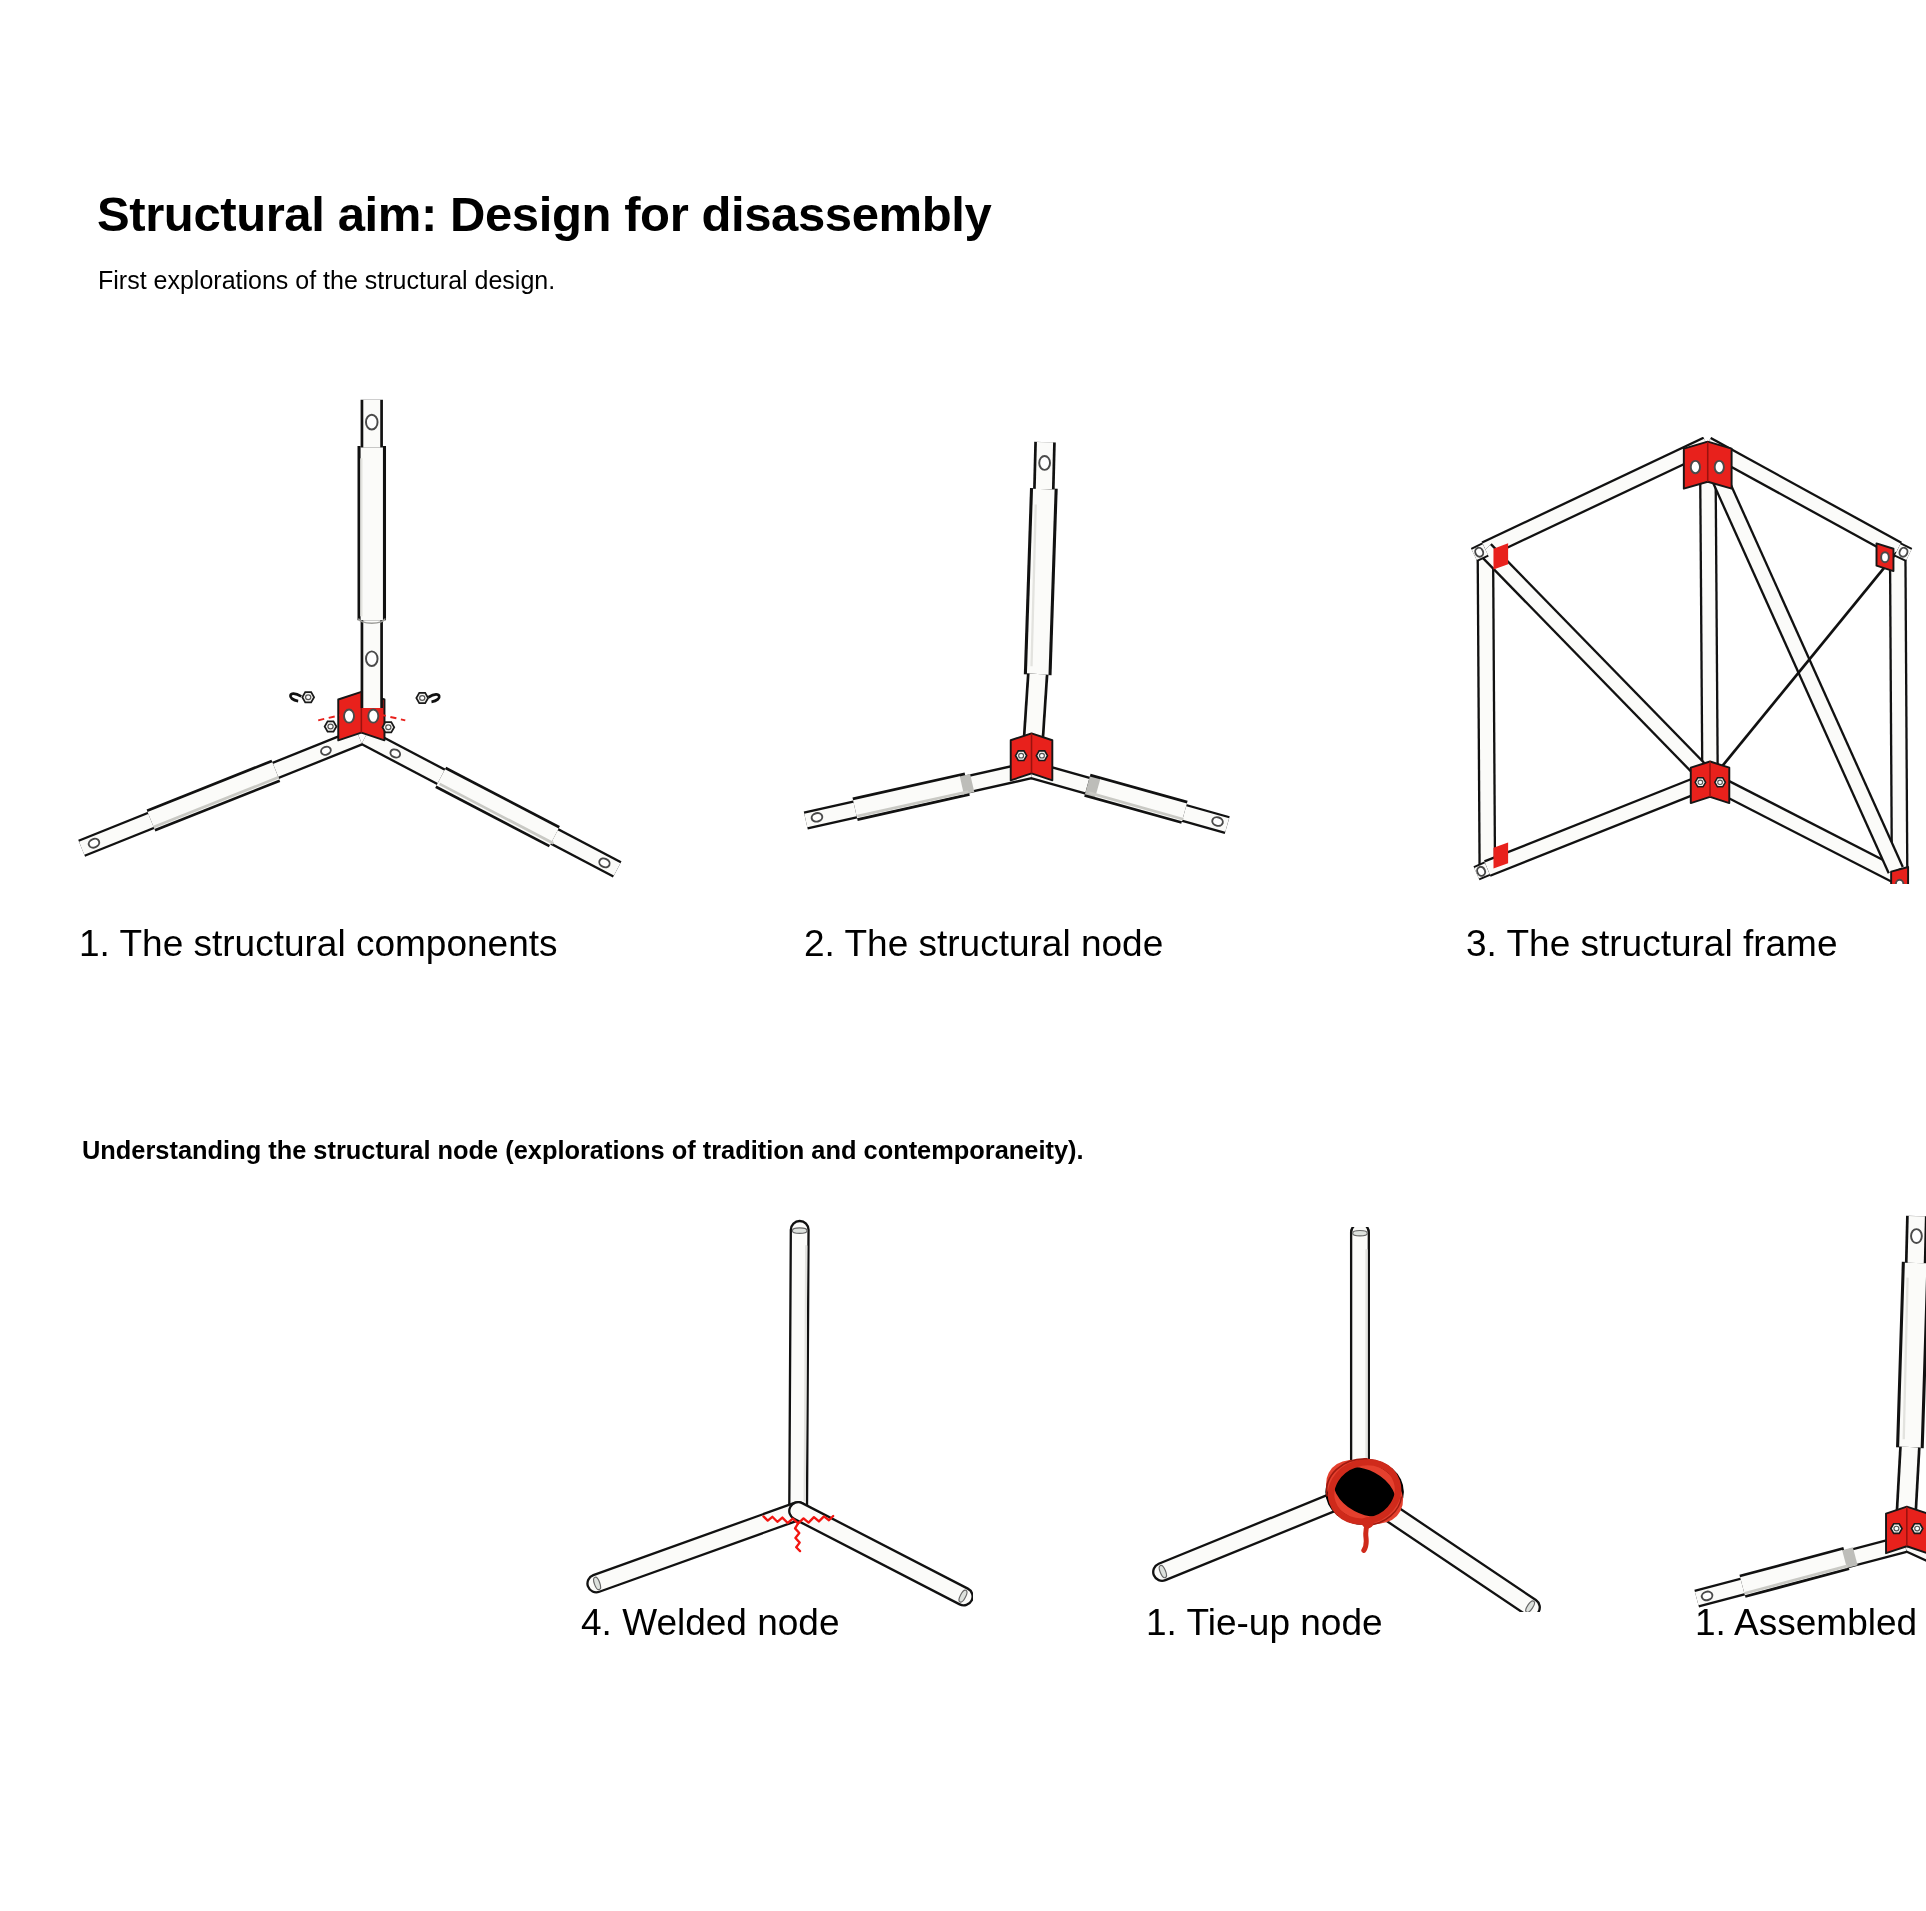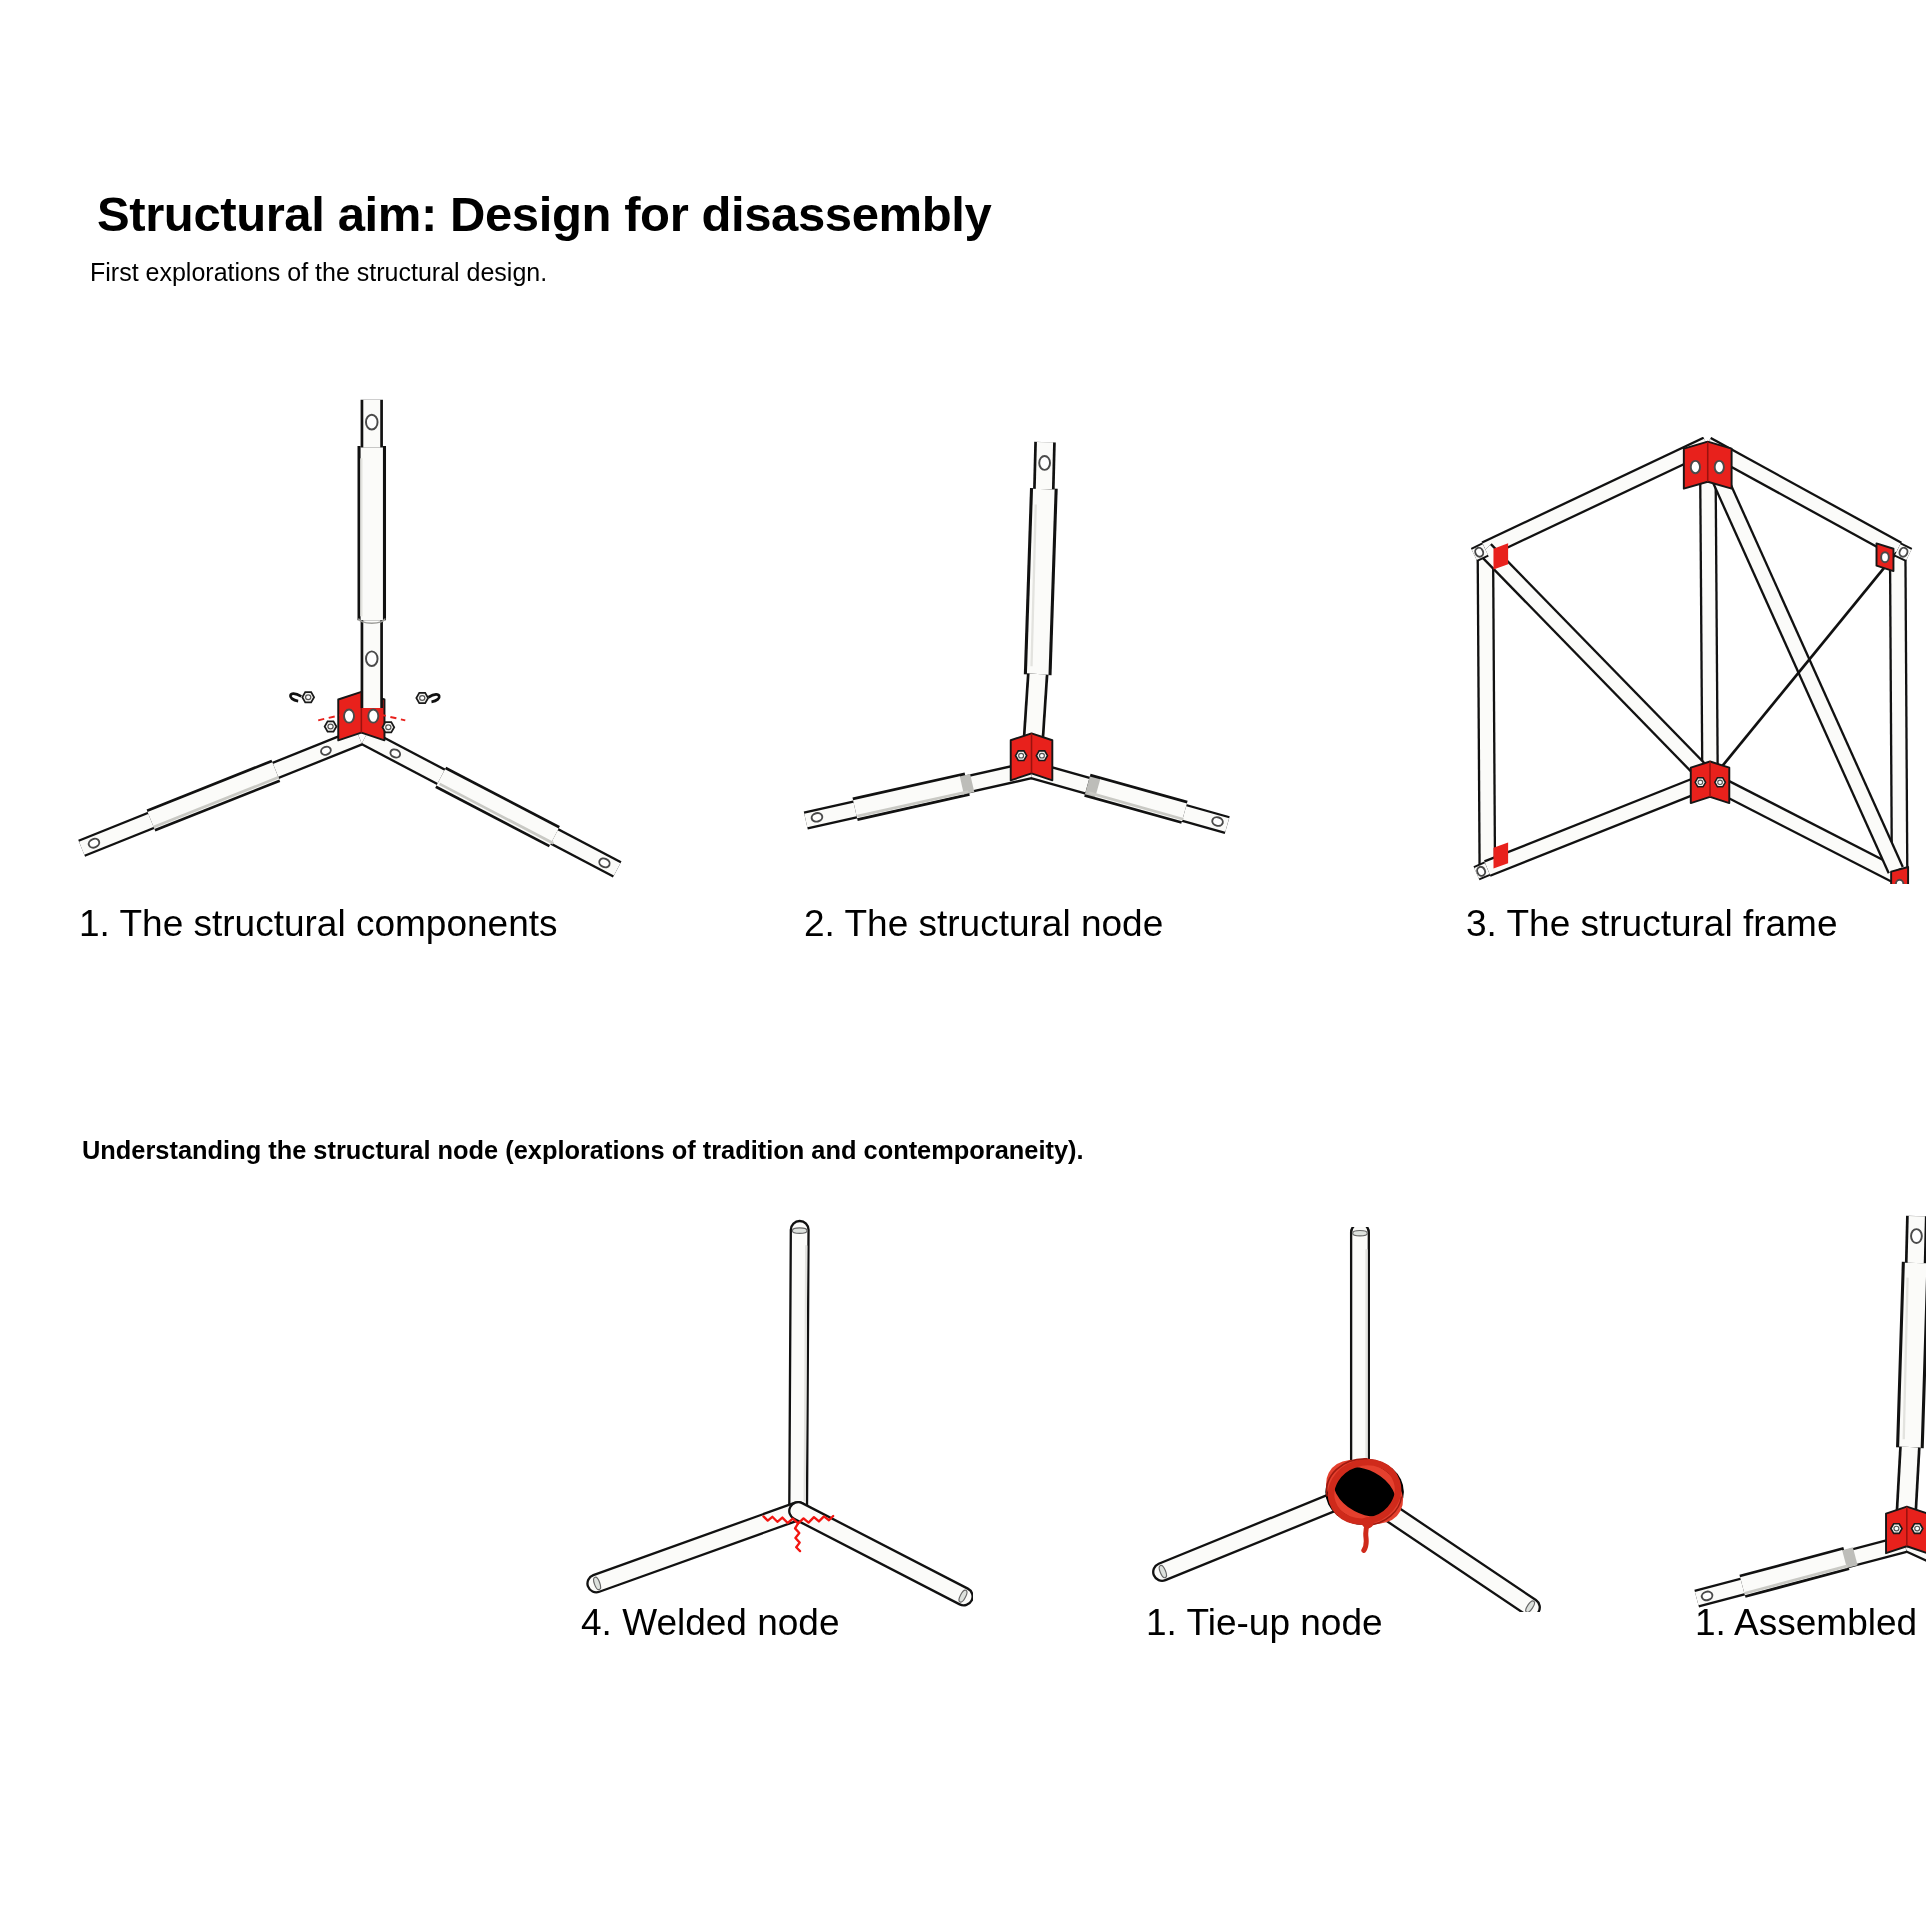--- a/index.html
+++ b/index.html
@@ -11,31 +11,31 @@
     color:var(--ink,#111);
     overflow:hidden;
   }
   .page-title{
     position:absolute;left:81px;top:170px;
     font-size:49px;font-weight:700;letter-spacing:-0.4px;
     margin:16px;color:#000;white-space:nowrap;
   }
   .page-subtitle{
     position:absolute;left:82px;top:250px;
-    font-size:25px;font-weight:400;margin:8px;color:#000;white-space:nowrap;
+    font-size:25px;font-weight:400;margin:16px;color:#000;white-space:nowrap;
   }
   .section-heading{
     position:absolute;left:82px;top:1136px;
     font-size:25.4px;font-weight:700;margin:0;color:#000;white-space:nowrap;
   }
   .caption{
     position:absolute;
     font-size:37px;font-weight:400;color:#000;white-space:nowrap;
   }
-  .cap-r1{top:903px;}
+  .cap-r1{top:923px;}
   .cap-r2{top:1602px;}
   #cap1{left:79px;} #cap2{left:804px;} #cap3{left:1466px;}
   #cap5{left:581px;} #cap6{left:1146px;} #cap7{left:1695px;}
   .fig{position:absolute;margin:0;padding:0;}
   .fig svg{display:block;width:100%;height:100%;}
   
   .ol{stroke:var(--ink,#111);fill:none;}
   .in{stroke:#fbfbf9;fill:none;}
   .thin{stroke:var(--ink,#111);stroke-width:7;fill:none;}
   .redplate{fill:var(--accent-red,#e8211c);stroke:#161616;stroke-width:5;stroke-linejoin:round;}

